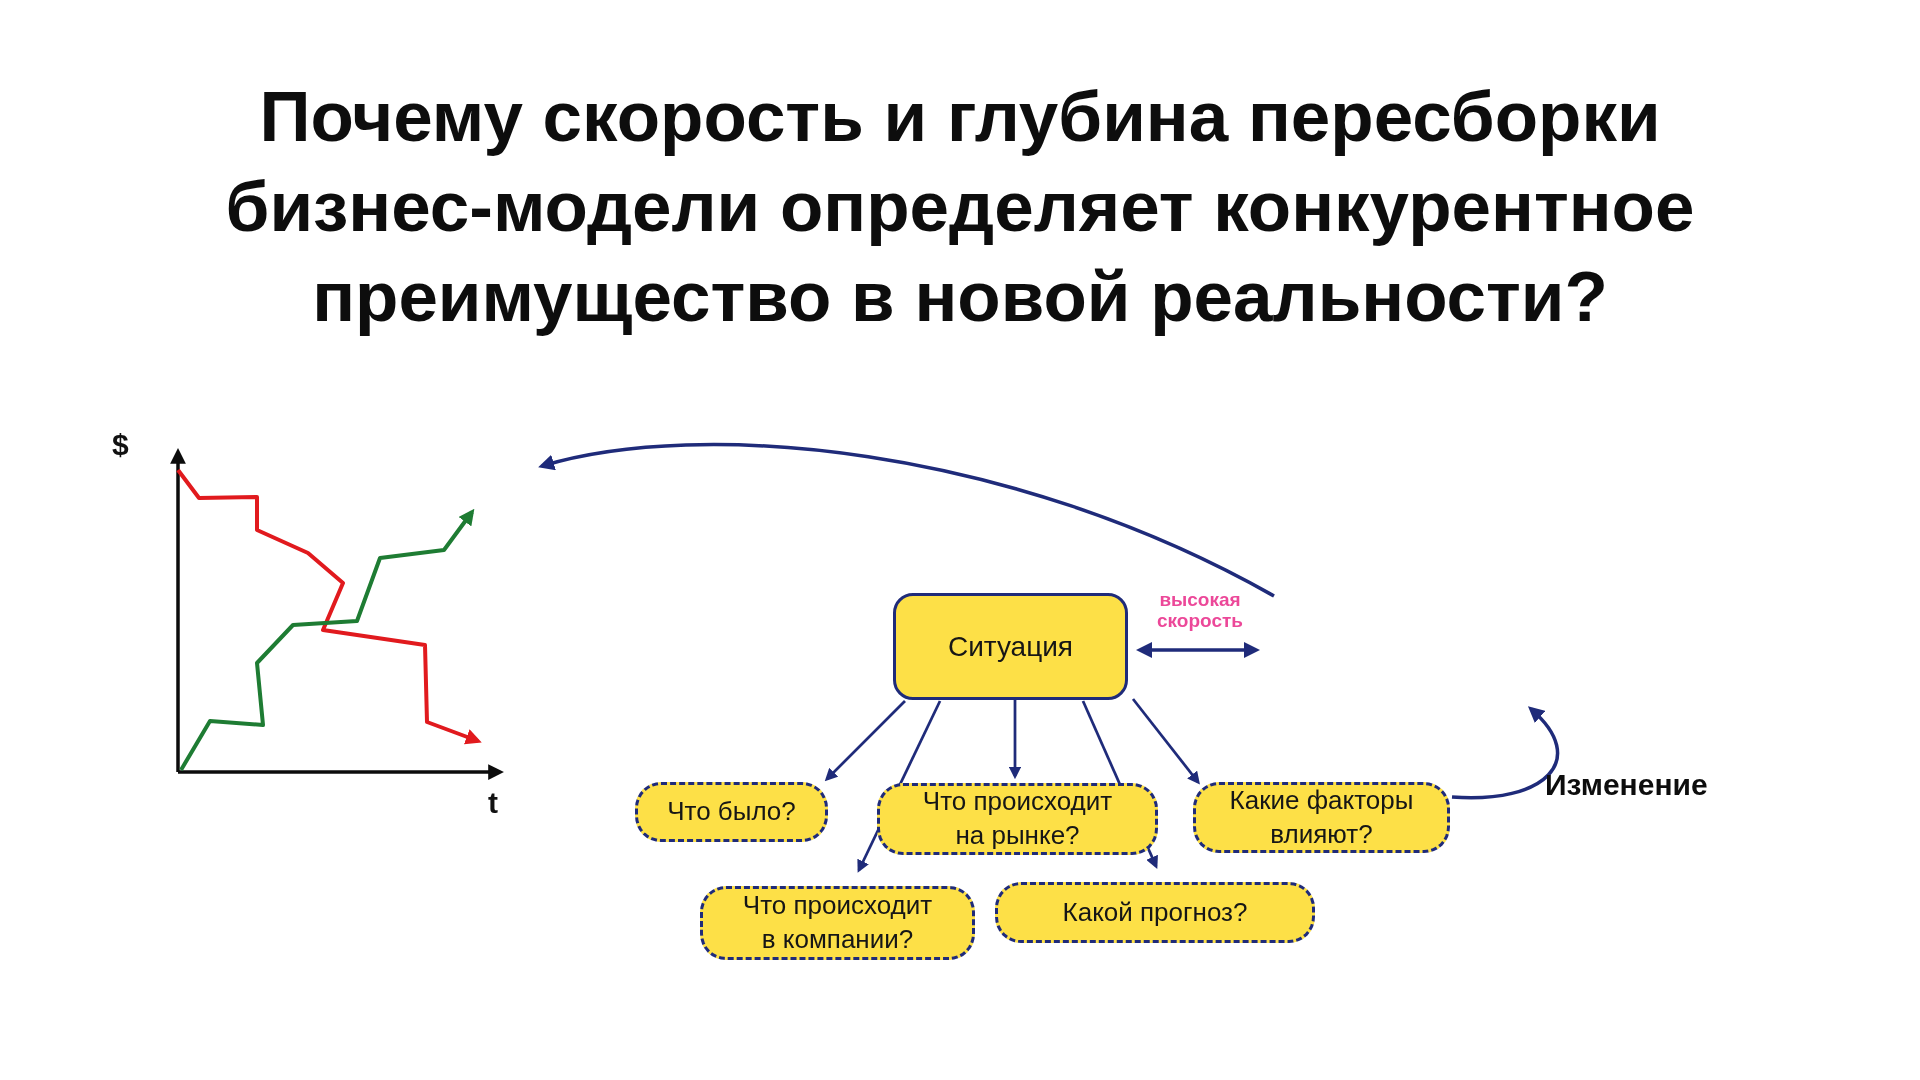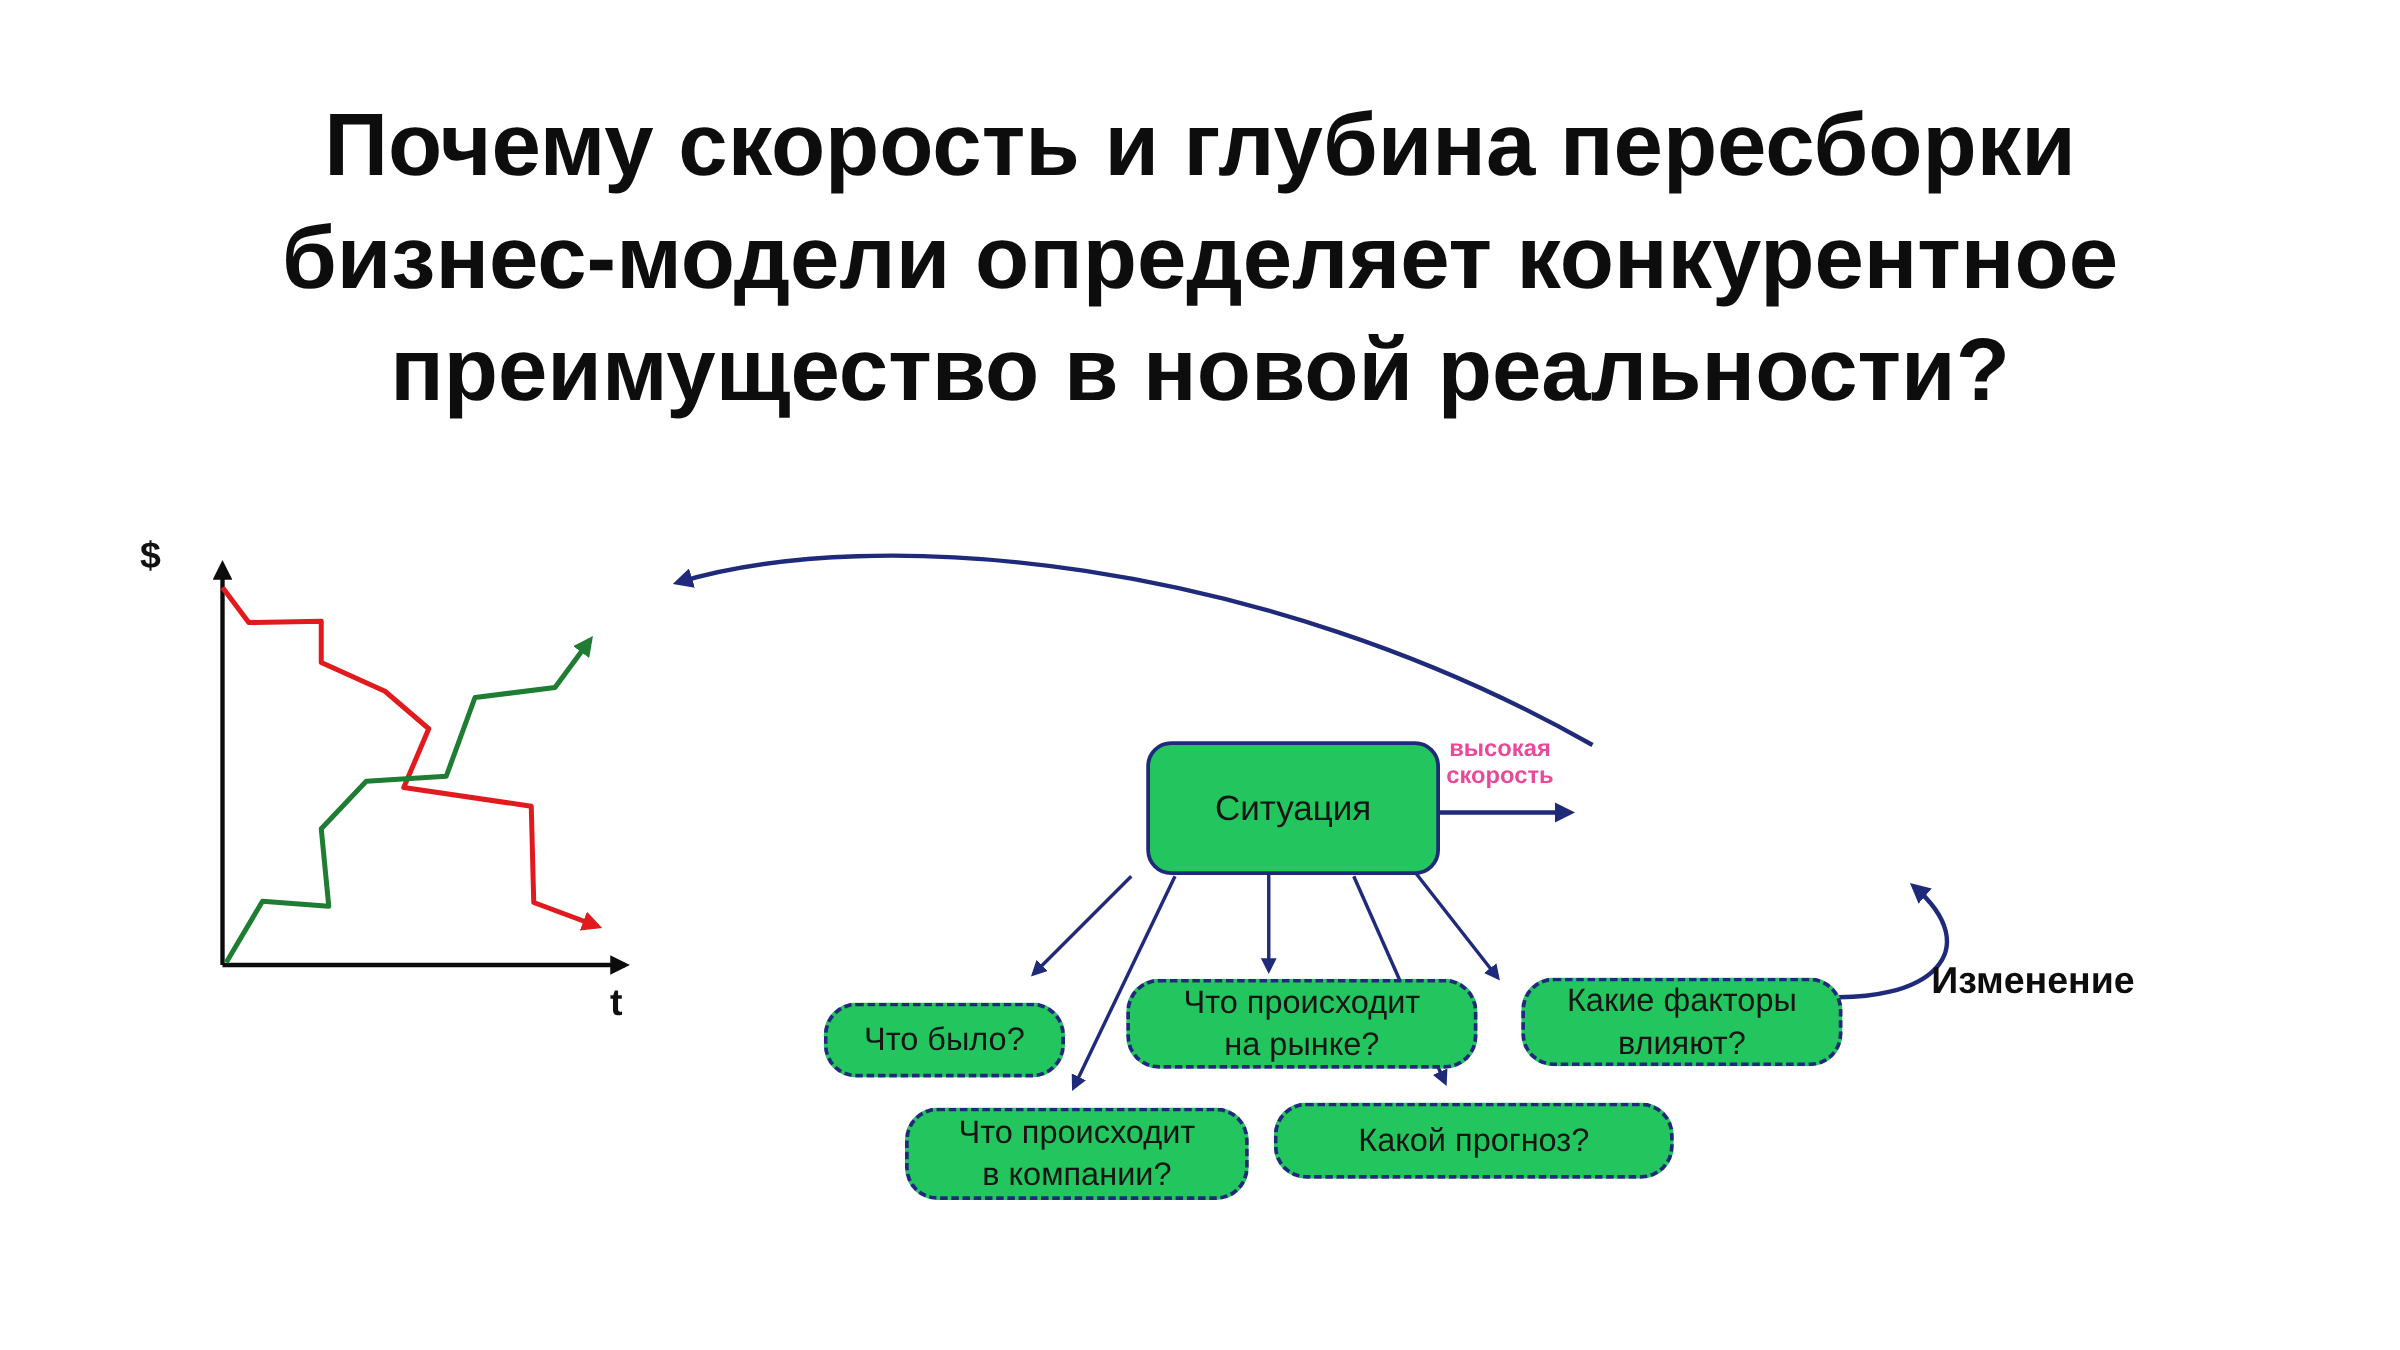--- a/index.html
+++ b/index.html
@@ -7,22 +7,22 @@
        font-family:"Liberation Sans",sans-serif;color:#111;}
   .stage{position:absolute;left:0;top:0;width:1567px;height:1080px;}
 
   .title{position:absolute;left:0;top:72px;width:1920px;text-align:center;
          font-weight:bold;font-size:71px;line-height:90px;color:#0d0d0d;}
   .title span{display:block;}
 
   svg.layer{position:absolute;left:0;top:0;}
 
   .node{position:absolute;display:flex;flex-direction:column;align-items:center;
-        justify-content:center;text-align:center;background:#22c55e;color:#161616;
-        box-sizing:border-box;margin-left:24px;}
+        justify-content:center;text-align:center;background:#fde047;color:#161616;
+        box-sizing:border-box;}
   .node span{display:block;}
   .solid-box{border:3px solid #1f2b7a;border-radius:20px;font-size:28px;}
   .dashed-box{border:3px dashed #1f2b7a;border-radius:26px;font-size:26px;line-height:1.3;}
 
   .lbl{position:absolute;text-align:center;}
   .lbl-bold{font-weight:bold;font-size:30px;color:#0d0d0d;}
   .axis-lbl{position:absolute;font-weight:bold;font-size:30px;color:#111;}
   .speed-lbl{font-weight:bold;font-size:19px;line-height:1.12;color:#ec4899;}
   .speed-lbl span{display:block;}
 </style>
@@ -78,21 +78,21 @@
   <div class="lbl lbl-bold" style="left:1545px;top:768px;width:210px;text-align:left;">Изменение</div>
   <div class="lbl speed-lbl" style="left:1140px;top:589px;width:120px;">
     <span>высокая</span>
     <span>скорость</span>
   </div>
 
   <div class="node solid-box" style="left:893px;top:593px;width:235px;height:107px;">
     <span>Ситуация</span>
   </div>
 
-  <div class="node dashed-box" style="left:635px;top:802px;width:193px;height:60px;text-align:right;">
+  <div class="node dashed-box" style="left:635px;top:782px;width:193px;height:60px;text-align:right;">
     <span>Что было?</span>
     <span></span>
   </div>
   <div class="node dashed-box" style="left:877px;top:783px;width:281px;height:72px;">
     <span>Что происходит</span>
     <span>на рынке?</span>
   </div>
   <div class="node dashed-box" style="left:1193px;top:782px;width:257px;height:71px;">
     <span>Какие факторы</span>
     <span>влияют?</span>

